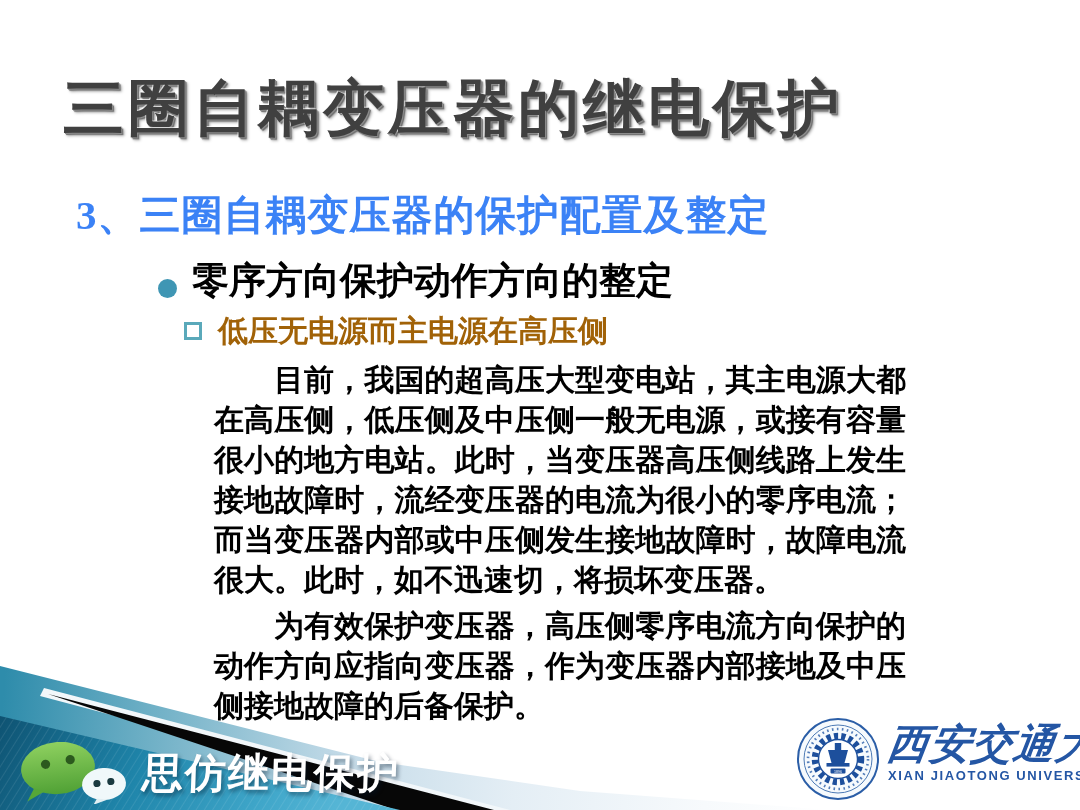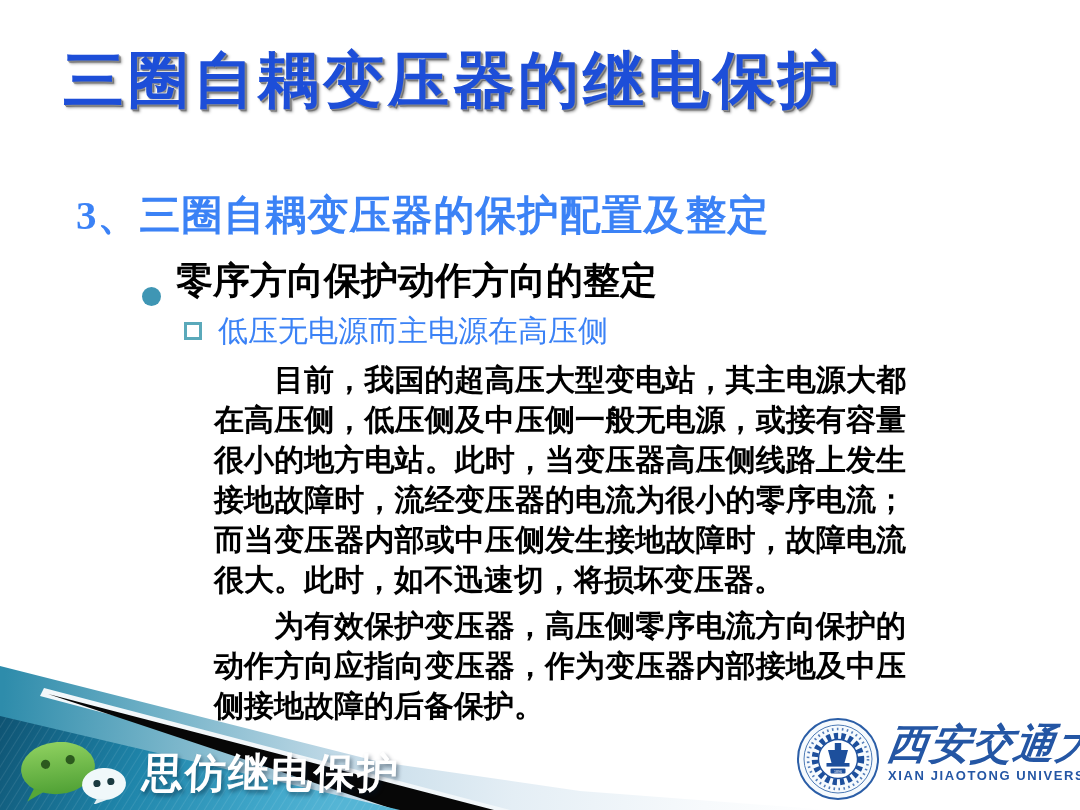--- a/index.html
+++ b/index.html
@@ -4,50 +4,50 @@
 <style>
   html,body { margin:0; padding:0; background:#888; }
   .slide {
     position:relative; width:1080px; height:810px; margin:0 auto;
     background:#ffffff; overflow:hidden;
     font-family:"Liberation Serif", serif; color:#000;
   }
 
   
   .title {
-    position:absolute; left:63px; top:40px; width:960px;
+    position:absolute; left:63px; top:68px; width:960px;
     font-size:61px; font-weight:900; letter-spacing:4px;
-    color:#1d4ed8;
+    color:#404040;
     text-shadow: -1px -1px 0 rgba(255,255,255,0.65),
                  1px 1px 0 #8c8c8c,
                  2px 2px 1px #6e6e6e,
                  3px 3px 3px rgba(0,0,0,0.35);
   }
 
   
   .section-heading {
     position:absolute; left:76px; top:188px; width:900px;
     font-size:41px; font-weight:bold; color:#3b82f6; letter-spacing:1px;
   }
 
   
-  .bullet-row { position:absolute; left:142px; top:256px; display:flex; align-items:flex-end; }
+  .bullet-row { position:absolute; left:158px; top:256px; display:flex; align-items:center; }
   .bullet-dot {
     width:19px; height:19px; border-radius:50%; background:#3f96b4;
     margin-top:15px; margin-right:15px; flex:0 0 auto;
   }
   .bullet-text { font-size:37px; font-weight:bold; color:#000; }
 
   
   .sub-bullet-row { position:absolute; left:184px; top:311px; display:flex; align-items:flex-start; }
   .bullet-square {
     width:12px; height:12px; border:3px solid #5aa9ba; background:#fff;
     margin-top:11px; margin-right:16px; flex:0 0 auto;
   }
-  .sub-bullet-text { font-size:30px; font-weight:normal; color:#3b82f6; }
+  .sub-bullet-text { font-size:30px; font-weight:bold; color:#a16207; }
 
   
   .body-para {
     position:absolute; left:214px; width:692px; margin:0;
     font-size:30px; line-height:40px; font-weight:600;
     text-align:justify; text-indent:2em; color:#000;
   }
   .para-1 { top:360px; }
   .para-2 { top:606px; }
 

